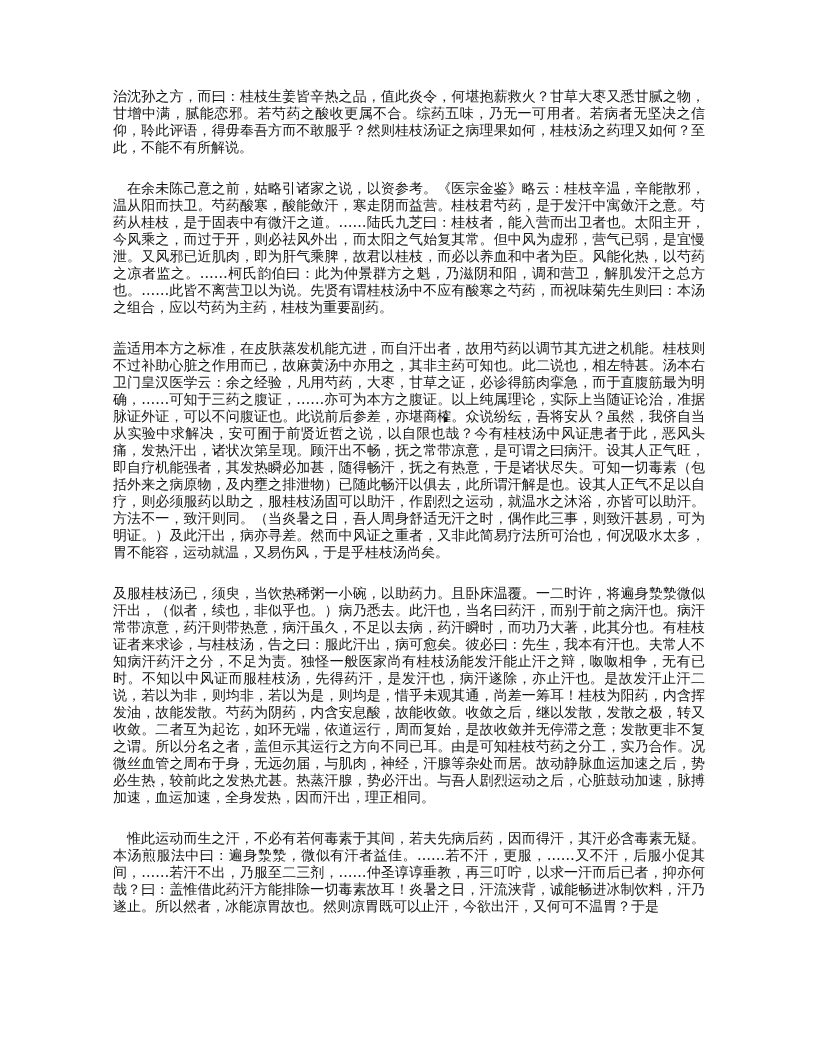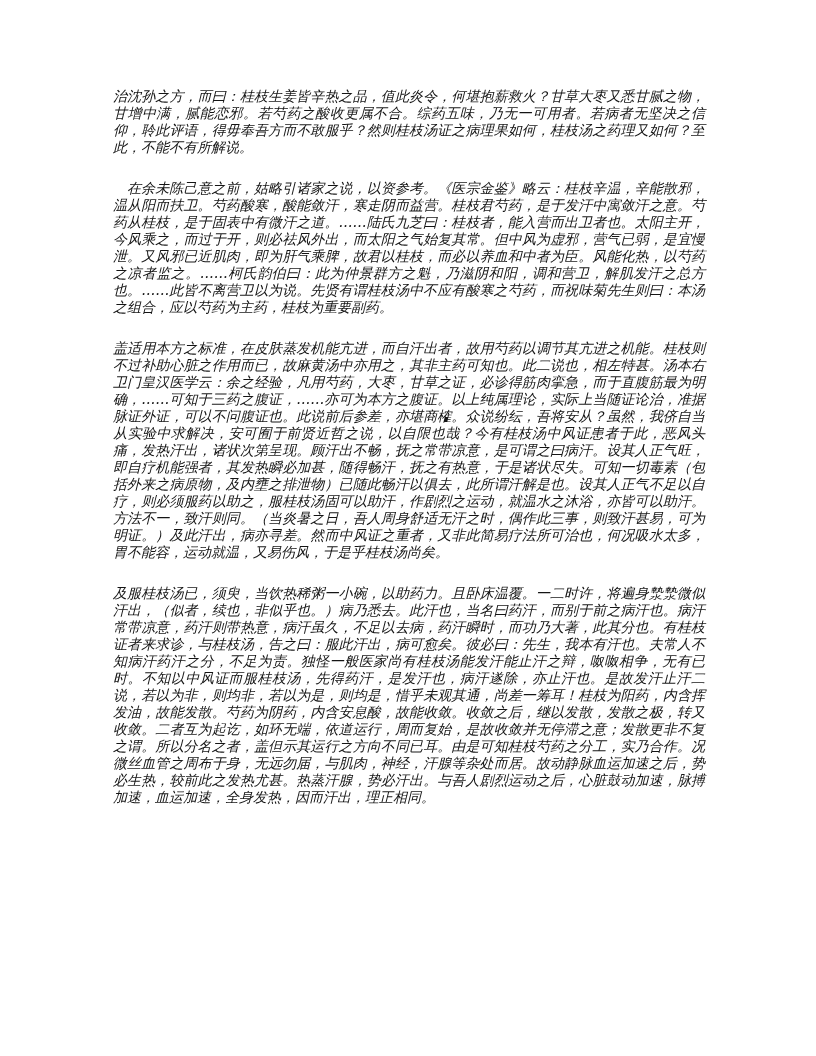--- a/index.html
+++ b/index.html
@@ -8,21 +8,20 @@
     background: #e8e8e8;
   }
   .page {
     position: relative;
     width: 816px;
     height: 1056px;
     background: #ffffff;
     margin: 0 auto;
     overflow: hidden;
     font-family: "DejaVu Serif", serif;
-    font-style: italic;
   }
   .content {
     position: absolute;
     left: 113px;
     top: 88px;
     width: 592px;
     color: #141414;
     font-size: 14px;
     line-height: 17px;
     text-align: justify;
@@ -38,14 +37,15 @@
 </style>
 </head>
 <body>
 
 <div class="page">
   <div class="content">
     <p class="para">治沈孙之方，而曰：桂枝生姜皆辛热之品，值此炎令，何堪抱薪救火？甘草大枣又悉甘腻之物，甘增中满，腻能恋邪。若芍药之酸收更属不合。综药五味，乃无一可用者。若病者无坚决之信仰，聆此评语，得毋奉吾方而不敢服乎？然则桂枝汤证之病理果如何，桂枝汤之药理又如何？至此，不能不有所解说。</p>
     <p class="para indent">在余未陈己意之前，姑略引诸家之说，以资参考。《医宗金鉴》略云：桂枝辛温，辛能散邪，温从阳而扶卫。芍药酸寒，酸能敛汗，寒走阴而益营。桂枝君芍药，是于发汗中寓敛汗之意。芍药从桂枝，是于固表中有微汗之道。……陆氏九芝曰：桂枝者，能入营而出卫者也。太阳主开，今风乘之，而过于开，则必祛风外出，而太阳之气始复其常。但中风为虚邪，营气已弱，是宜慢泄。又风邪已近肌肉，即为肝气乘脾，故君以桂枝，而必以养血和中者为臣。风能化热，以芍药之凉者监之。……柯氏韵伯曰：此为仲景群方之魁，乃滋阴和阳，调和营卫，解肌发汗之总方也。……此皆不离营卫以为说。先贤有谓桂枝汤中不应有酸寒之芍药，而祝味菊先生则曰：本汤之组合，应以芍药为主药，桂枝为重要副药。</p>
     <p class="para">盖适用本方之标准，在皮肤蒸发机能亢进，而自汗出者，故用芍药以调节其亢进之机能。桂枝则不过补助心脏之作用而已，故麻黄汤中亦用之，其非主药可知也。此二说也，相左特甚。汤本右卫门皇汉医学云：余之经验，凡用芍药，大枣，甘草之证，必诊得筋肉挛急，而于直腹筋最为明确，……可知于三药之腹证，……亦可为本方之腹证。以上纯属理论，实际上当随证论治，准据脉证外证，可以不问腹证也。此说前后参差，亦堪商榷。众说纷纭，吾将安从？虽然，我侪自当从实验中求解决，安可囿于前贤近哲之说，以自限也哉？今有桂枝汤中风证患者于此，恶风头痛，发热汗出，诸状次第呈现。顾汗出不畅，抚之常带凉意，是可谓之曰病汗。设其人正气旺，即自疗机能强者，其发热瞬必加甚，随得畅汗，抚之有热意，于是诸状尽失。可知一切毒素（包括外来之病原物，及内壅之排泄物）已随此畅汗以俱去，此所谓汗解是也。设其人正气不足以自疗，则必须服药以助之，服桂枝汤固可以助汗，作剧烈之运动，就温水之沐浴，亦皆可以助汗。方法不一，致汗则同。（当炎暑之日，吾人周身舒适无汗之时，偶作此三事，则致汗甚易，可为明证。）及此汗出，病亦寻差。然而中风证之重者，又非此简易疗法所可治也，何况吸水太多，胃不能容，运动就温，又易伤风，于是乎桂枝汤尚矣。</p>
     <p class="para">及服桂枝汤已，须臾，当饮热稀粥一小碗，以助药力。且卧床温覆。一二时许，将遍身漐漐微似汗出，（似者，续也，非似乎也。）病乃悉去。此汗也，当名曰药汗，而别于前之病汗也。病汗常带凉意，药汗则带热意，病汗虽久，不足以去病，药汗瞬时，而功乃大著，此其分也。有桂枝证者来求诊，与桂枝汤，告之曰：服此汗出，病可愈矣。彼必曰：先生，我本有汗也。夫常人不知病汗药汗之分，不足为责。独怪一般医家尚有桂枝汤能发汗能止汗之辩，呶呶相争，无有已时。不知以中风证而服桂枝汤，先得药汗，是发汗也，病汗遂除，亦止汗也。是故发汗止汗二说，若以为非，则均非，若以为是，则均是，惜乎未观其通，尚差一筹耳！桂枝为阳药，内含挥发油，故能发散。芍药为阴药，内含安息酸，故能收敛。收敛之后，继以发散，发散之极，转又收敛。二者互为起讫，如环无端，依道运行，周而复始，是故收敛并无停滞之意；发散更非不复之谓。所以分名之者，盖但示其运行之方向不同已耳。由是可知桂枝芍药之分工，实乃合作。况微丝血管之周布于身，无远勿届，与肌肉，神经，汗腺等杂处而居。故动静脉血运加速之后，势必生热，较前此之发热尤甚。热蒸汗腺，势必汗出。与吾人剧烈运动之后，心脏鼓动加速，脉搏加速，血运加速，全身发热，因而汗出，理正相同。</p>
+    <p class="para indent">惟此运动而生之汗，不必有若何毒素于其间，若夫先病后药，因而得汗，其汗必含毒素无疑。本汤煎服法中曰：遍身漐漐，微似有汗者益佳。……若不汗，更服，……又不汗，后服小促其间，……若汗不出，乃服至二三剂，……仲圣谆谆垂教，再三叮咛，以求一汗而后已者，抑亦何哉？曰：盖惟借此药汗方能排除一切毒素故耳！炎暑之日，汗流浃背，诚能畅进冰制饮料，汗乃遂止。所以然者，冰能凉胃故也。然则凉胃既可以止汗，今欲出汗，又何可不温胃？于是</p>
   </div>
 </div>
 
 </body></html>

